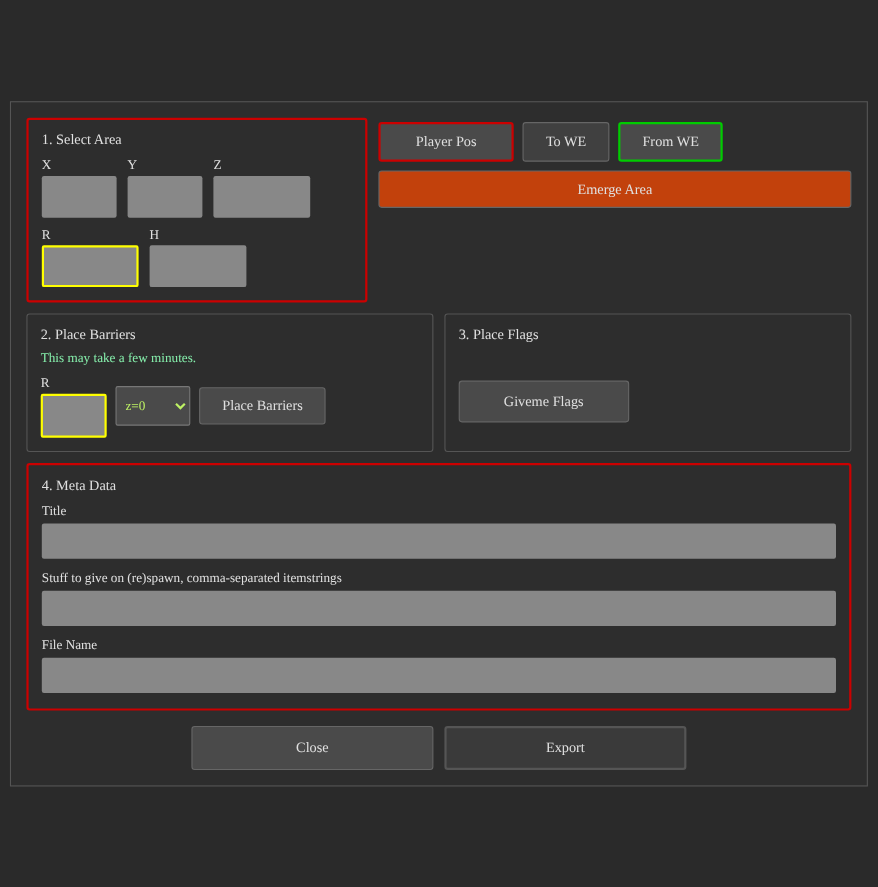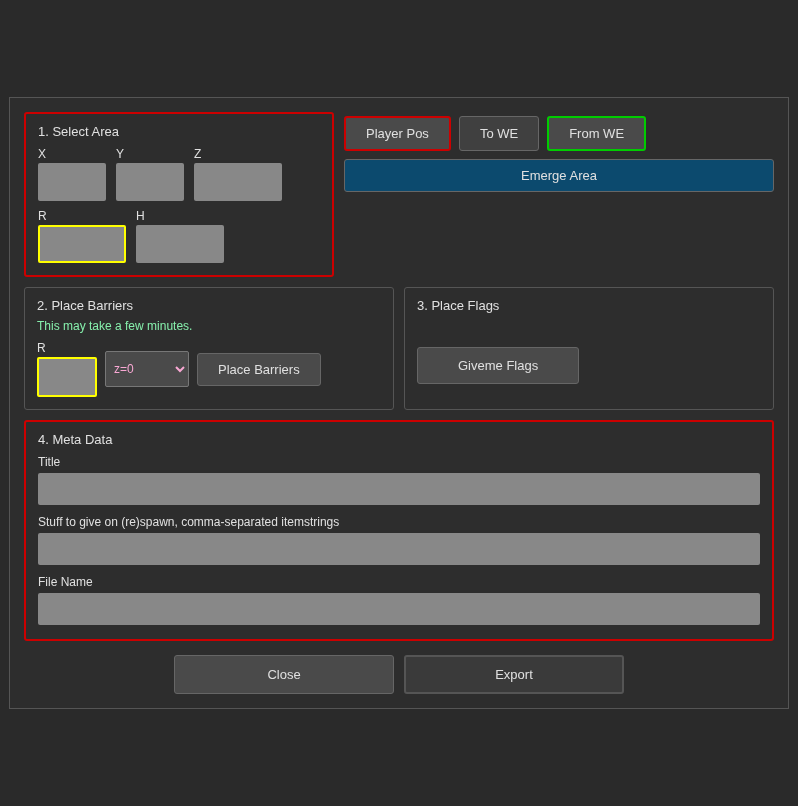--- a/index.html
+++ b/index.html
@@ -1,15 +1,15 @@
 <!DOCTYPE html>
 <html><head>
   <meta charset="utf-8">
   <style>
-    * { box-sizing: border-box; margin: 0; padding: 0; }
+    * { box-sizing: border-box; margin: 0; padding: 0; font-family: Liberation Serif, serif; }
 
     body {
       background: #2a2a2a;
       width: 798px;
       height: 806px;
       font-family: sans-serif;
       color: #e0e0e0;
       font-size: 13px;
       display: flex;
       align-items: center;
@@ -103,21 +103,21 @@
 
     .buttons-row {
       display: flex;
       gap: 8px;
     }
 
     .btn-player-pos {
       background: #4a4a4a;
       border: 2px solid #cc0000;
       color: #e0e0e0;
-      padding: 8px 20px;
+      padding: 8px 32px;
       border-radius: 3px;
       cursor: pointer;
       font-size: 13px;
     }
 
     .btn-to-we {
       background: #404040;
       border: 1px solid #666;
       color: #e0e0e0;
       padding: 8px 20px;
@@ -130,21 +130,21 @@
       background: #4a4a4a;
       border: 2px solid #00cc00;
       color: #e0e0e0;
       padding: 0 20px;
       border-radius: 3px;
       cursor: pointer;
       font-size: 13px;
     }
 
     .btn-emerge {
-      background: #0c4a6e;
+      background: #c2410c;
       border: 1px solid #666;
       color: #e0e0e0;
       padding: 8px 0;
       border-radius: 3px;
       cursor: pointer;
       font-size: 13px;
       width: 100%;
     }
 
     
@@ -189,23 +189,23 @@
       background: #888;
       border: 2px solid #ffff00;
       width: 60px;
       height: 40px;
       border-radius: 2px;
     }
 
     .select-box {
       background: #4a4a4a;
       border: 1px solid #777;
-      color: #f9a8d4;
+      color: #bef264;
       height: 36px;
-      width: 84px;
+      width: 68px;
       font-size: 12px;
       border-radius: 2px;
       padding: 2px 4px;
     }
 
     .btn-place {
       background: #4a4a4a;
       border: 1px solid #666;
       color: #e0e0e0;
       padding: 8px 20px;

